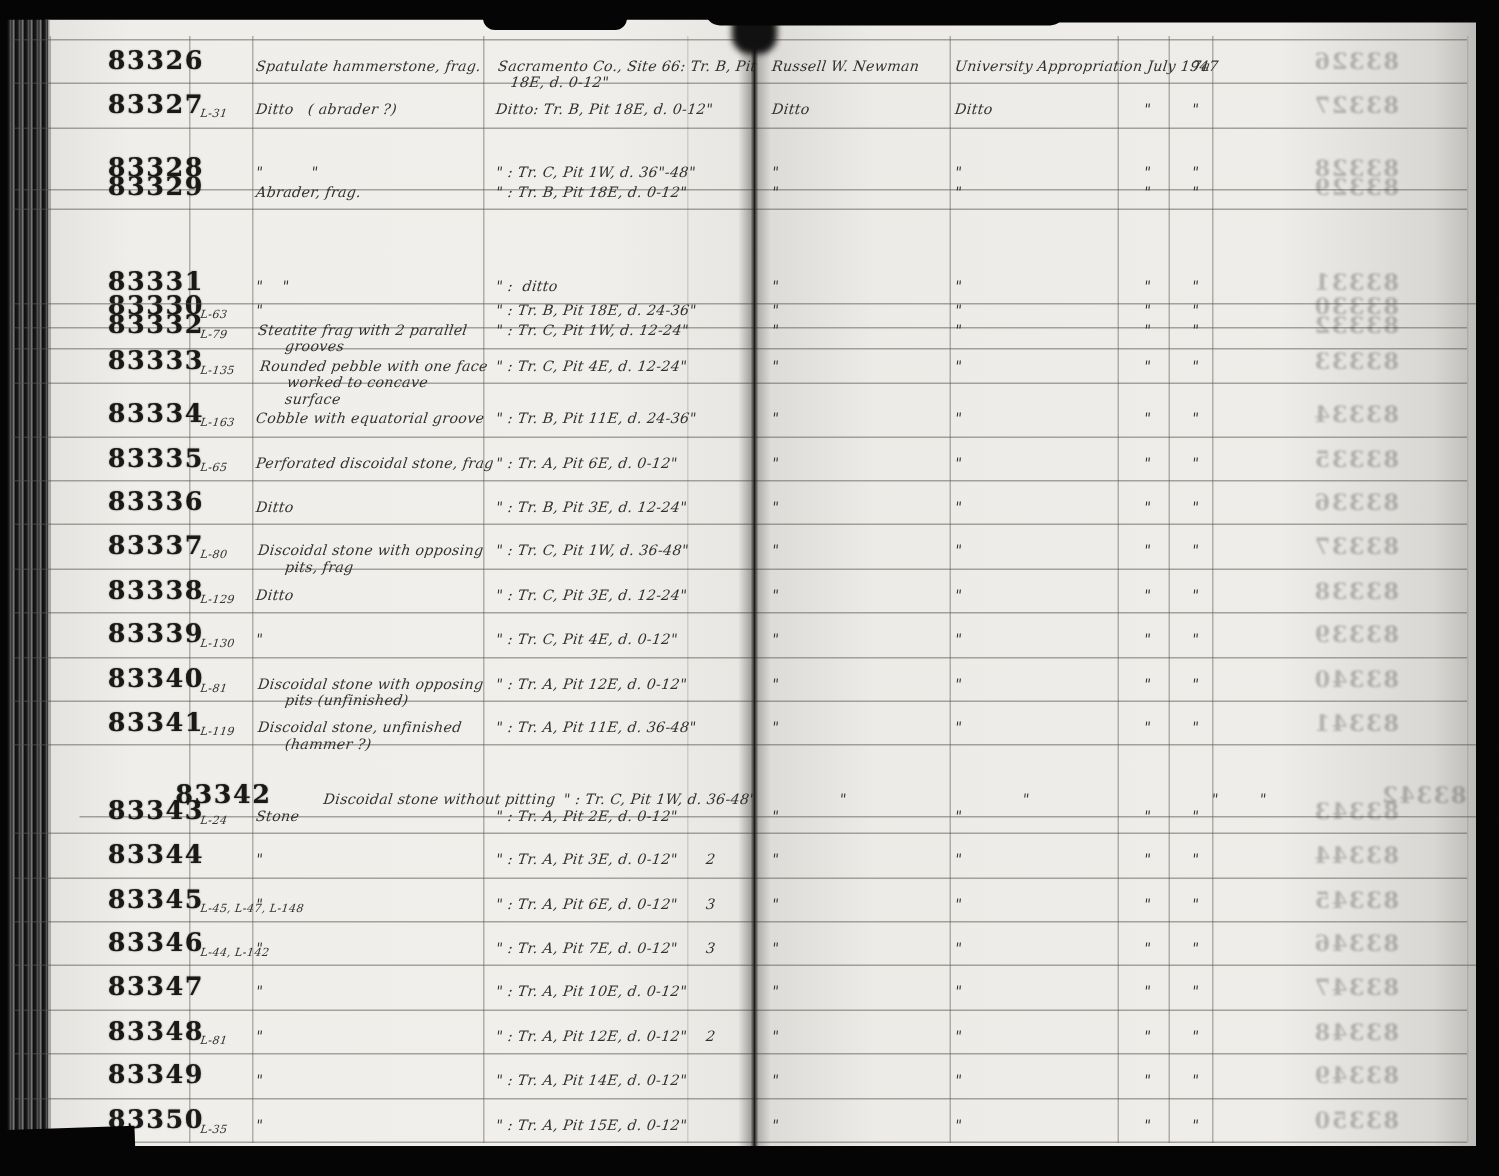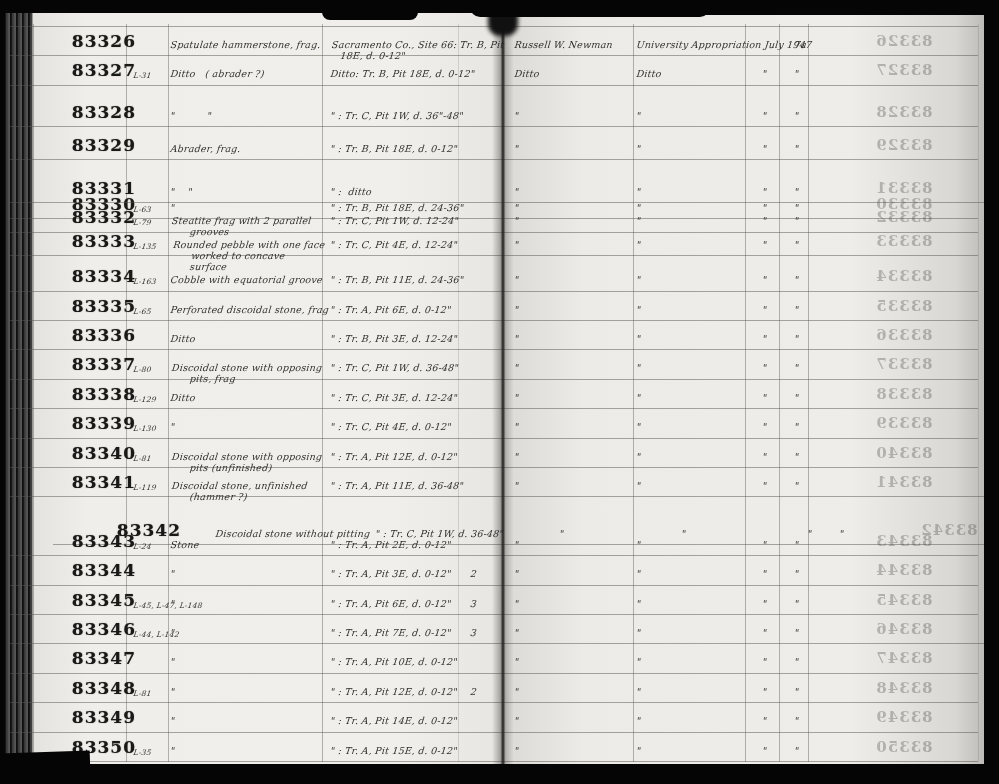--- a/index.html
+++ b/index.html
@@ -105,21 +105,21 @@
     <span class="cell c-l hand"></span>
     <span class="cell c-desc hand">"          "</span>
     <span class="cell c-prov hand">" : Tr. C, Pit 1W, d. 36"-48"</span>
     <span class="cell c-count hand"></span>
     <span class="cell c-coll hand">"</span>
     <span class="cell c-fund hand">"</span>
     <span class="cell c-date hand">"</span>
     <span class="cell c-acc hand">"</span>
     <span class="cell c-bleed">83328</span>
   </div>
-      <div class="row" style="top: 130px; height: 29.4px; text-decoration: underline;">
+      <div class="row" style="top: 110px; height: 29.4px; text-decoration: underline;">
     <span class="cell c-no">83329</span>
     <span class="cell c-l hand"></span>
     <span class="cell c-desc hand">Abrader, frag.</span>
     <span class="cell c-prov hand">" : Tr. B, Pit 18E, d. 0-12"</span>
     <span class="cell c-count hand"></span>
     <span class="cell c-coll hand">"</span>
     <span class="cell c-fund hand">"</span>
     <span class="cell c-date hand">"</span>
     <span class="cell c-acc hand">"</span>
     <span class="cell c-bleed">83329</span>

